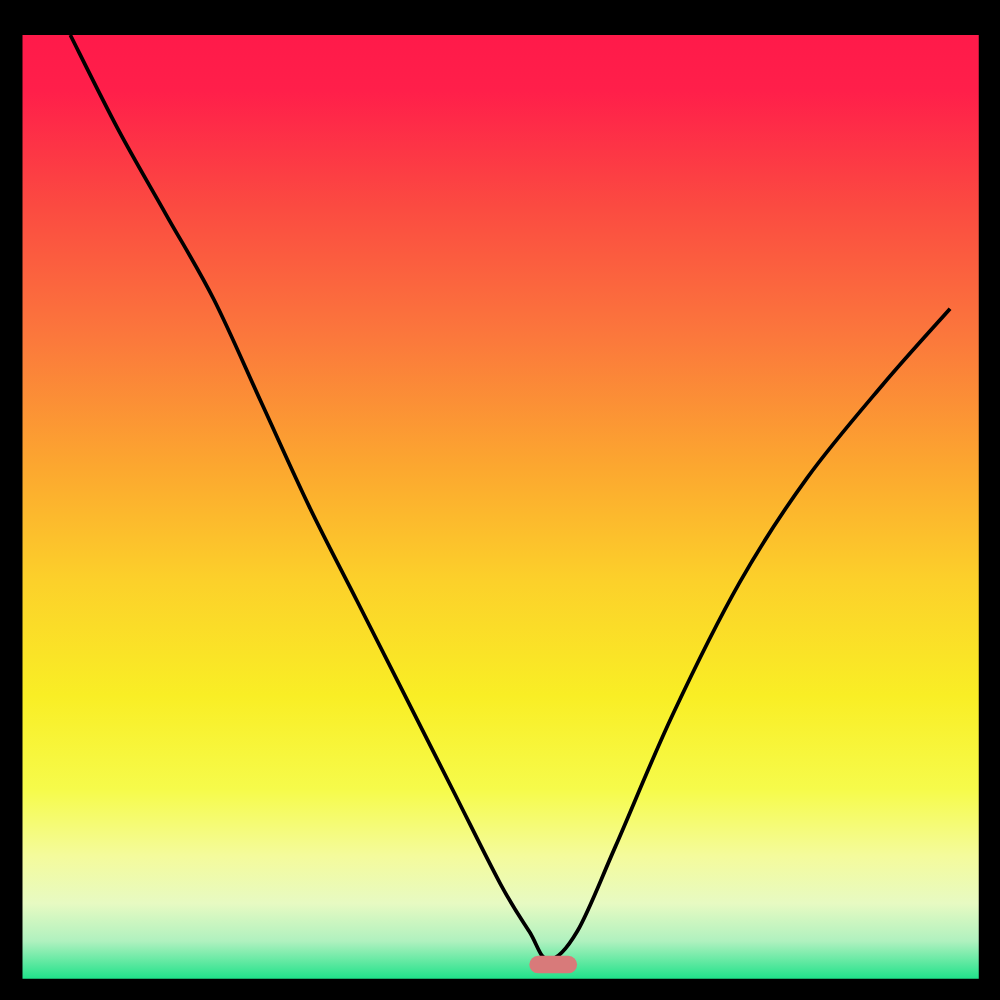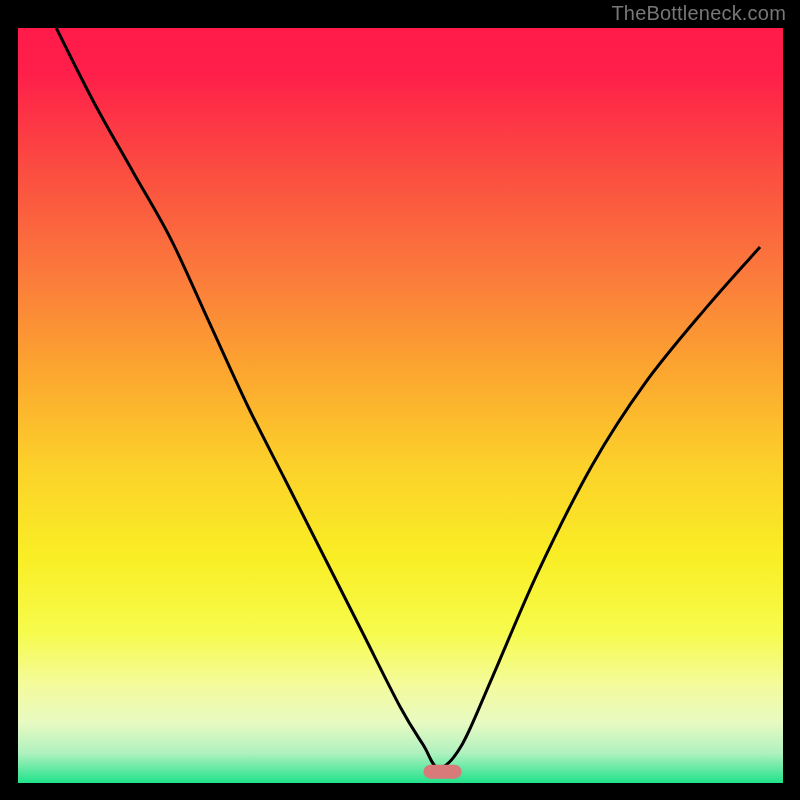--- a/index.html
+++ b/index.html
@@ -4,21 +4,20 @@
 <style>
 html,body{margin:0;padding:0;width:800px;height:800px;background:#000;overflow:hidden}
 .wrap{position:relative;width:800px;height:800px}
 .wm{position:absolute;top:2px;right:14px;color:#777;font:20px Arial,Helvetica,sans-serif;letter-spacing:.2px}
 svg{position:absolute;left:0;top:0}
 </style>
 </head>
 <body>
 
 <div class="wrap">
-  <div class="wm">TheBottleneck.com</div>
   <svg id="svg" width="800" height="800">
       <defs>
         <linearGradient id="grad" x1="0" y1="0" x2="0" y2="1">
           <stop offset="0%" stop-color="#ff1a4a"></stop>
           <stop offset="6%" stop-color="#ff1f4a"></stop>
           <stop offset="18%" stop-color="#fb4a41"></stop>
           <stop offset="32%" stop-color="#fb783c"></stop>
           <stop offset="46%" stop-color="#fca82f"></stop>
           <stop offset="57.99999999999999%" stop-color="#fcd12a"></stop>
           <stop offset="70%" stop-color="#f9ee25"></stop>

